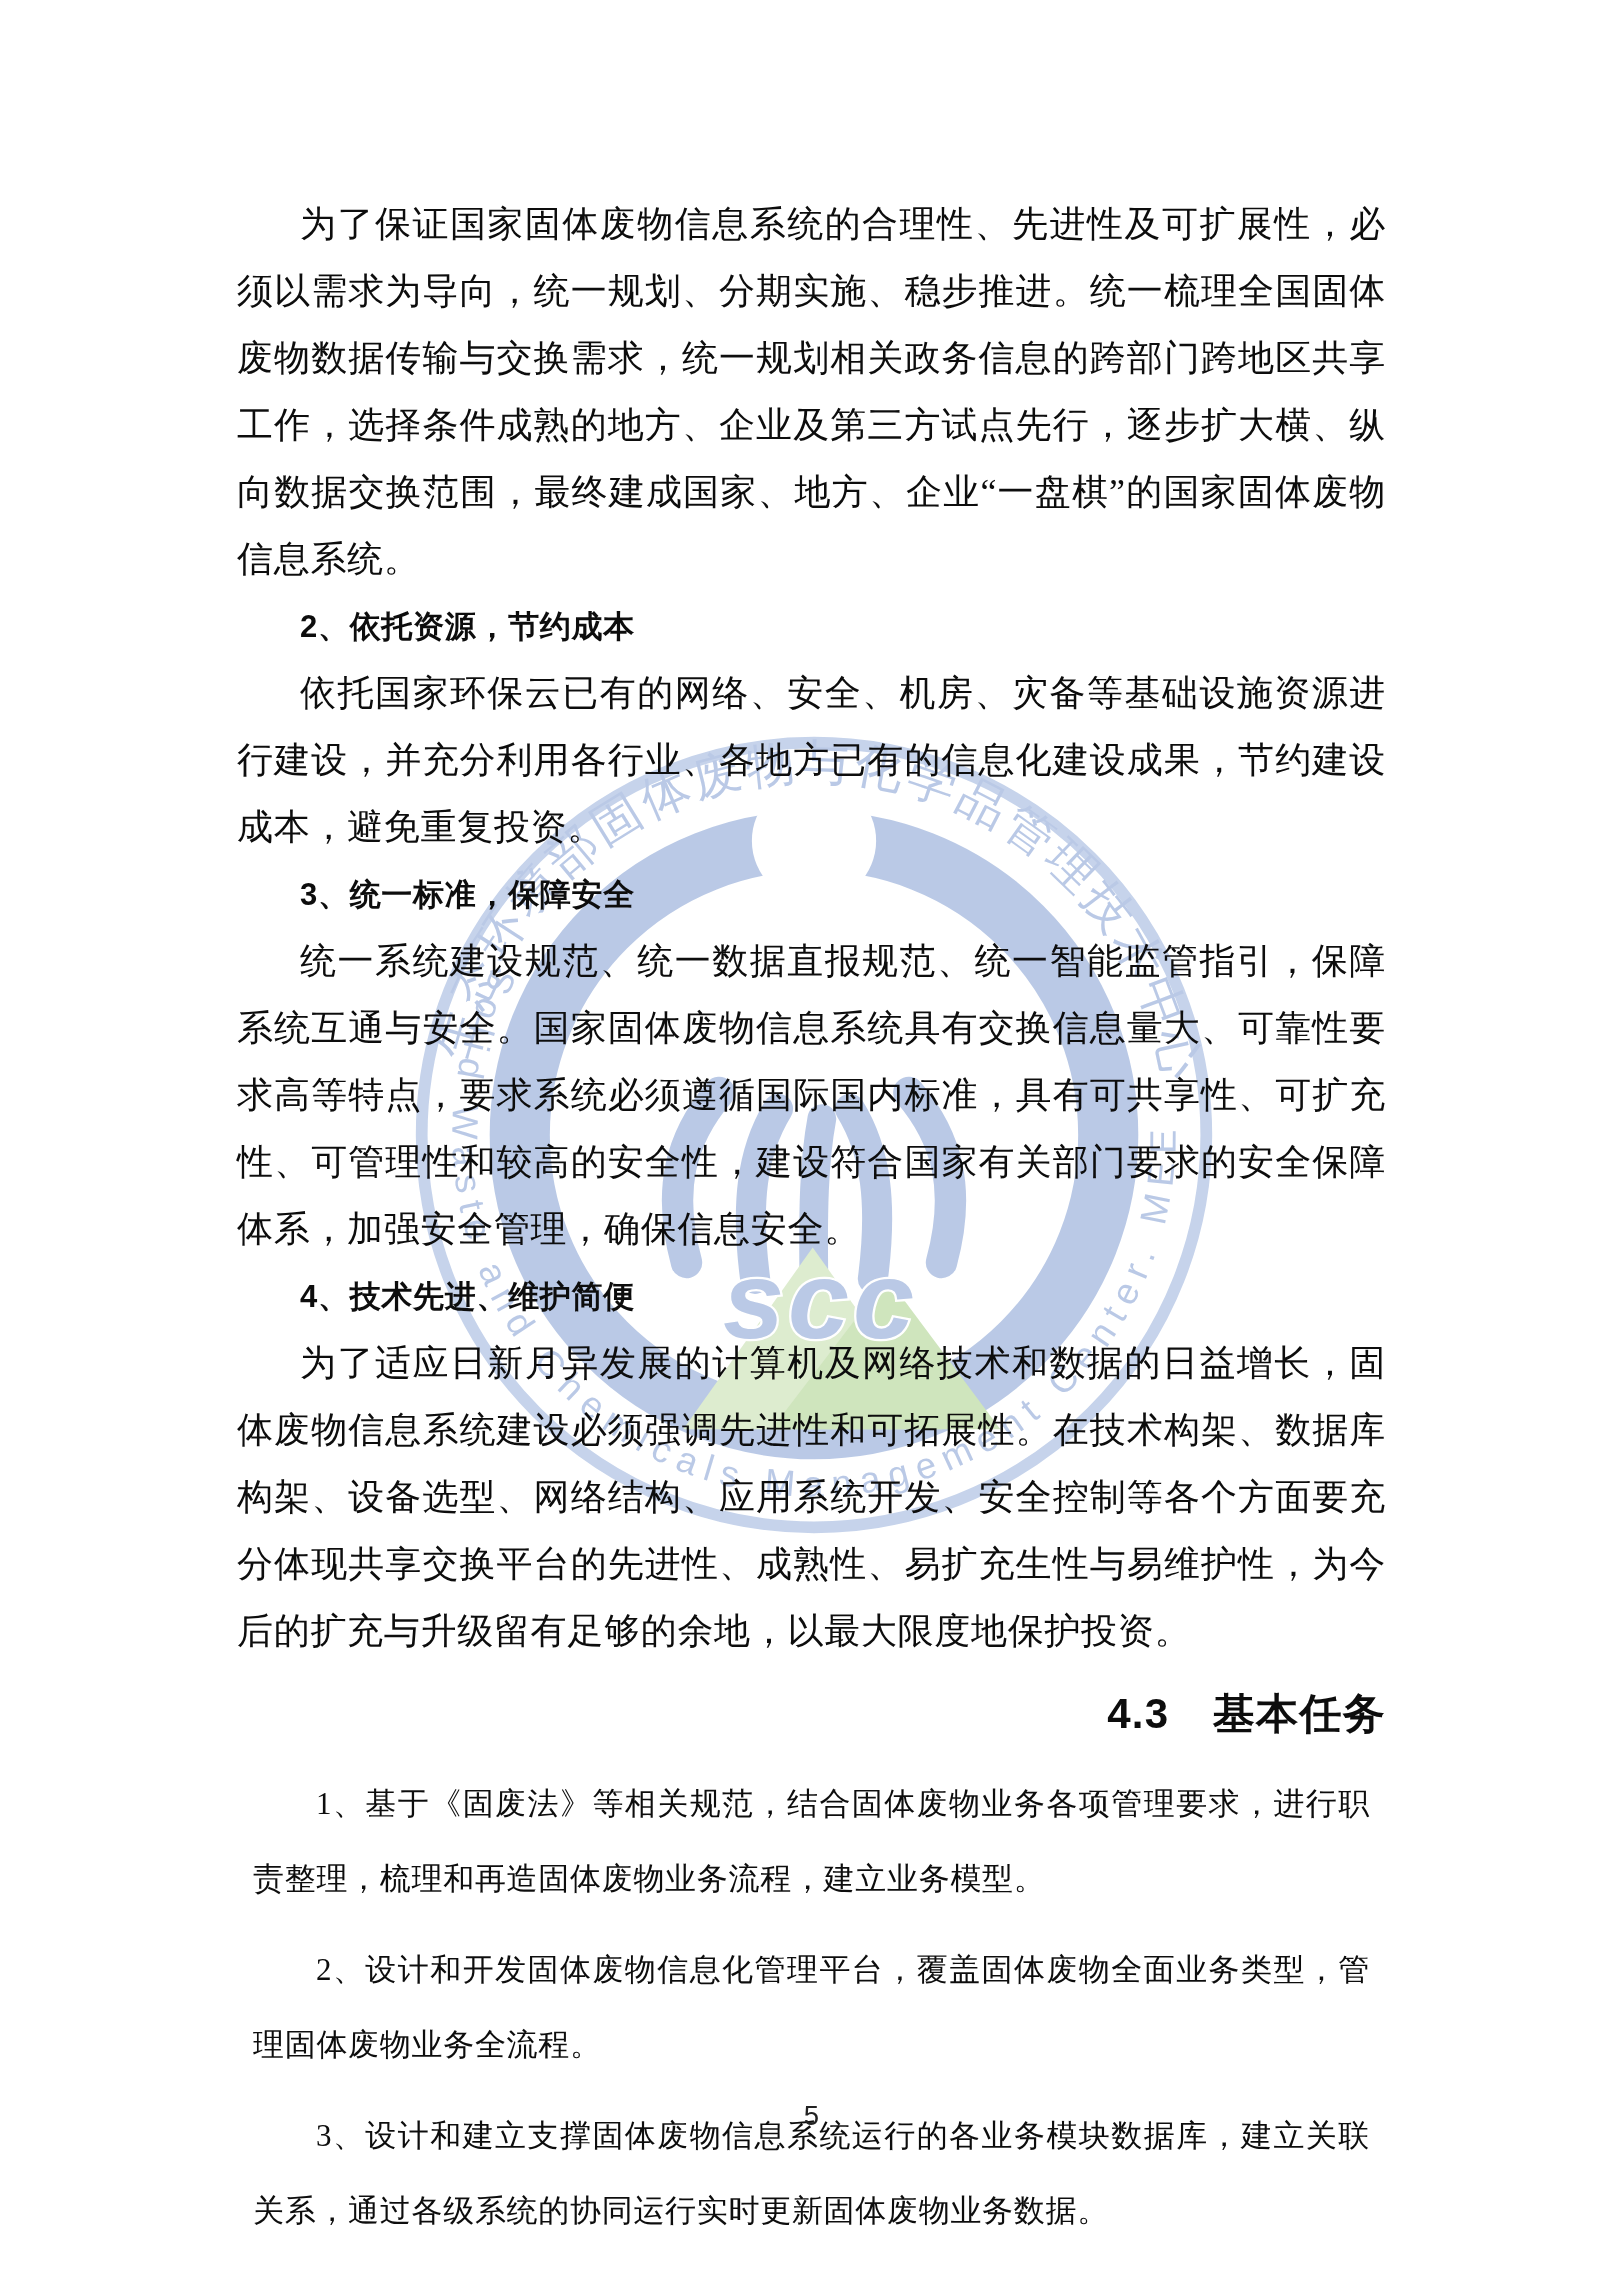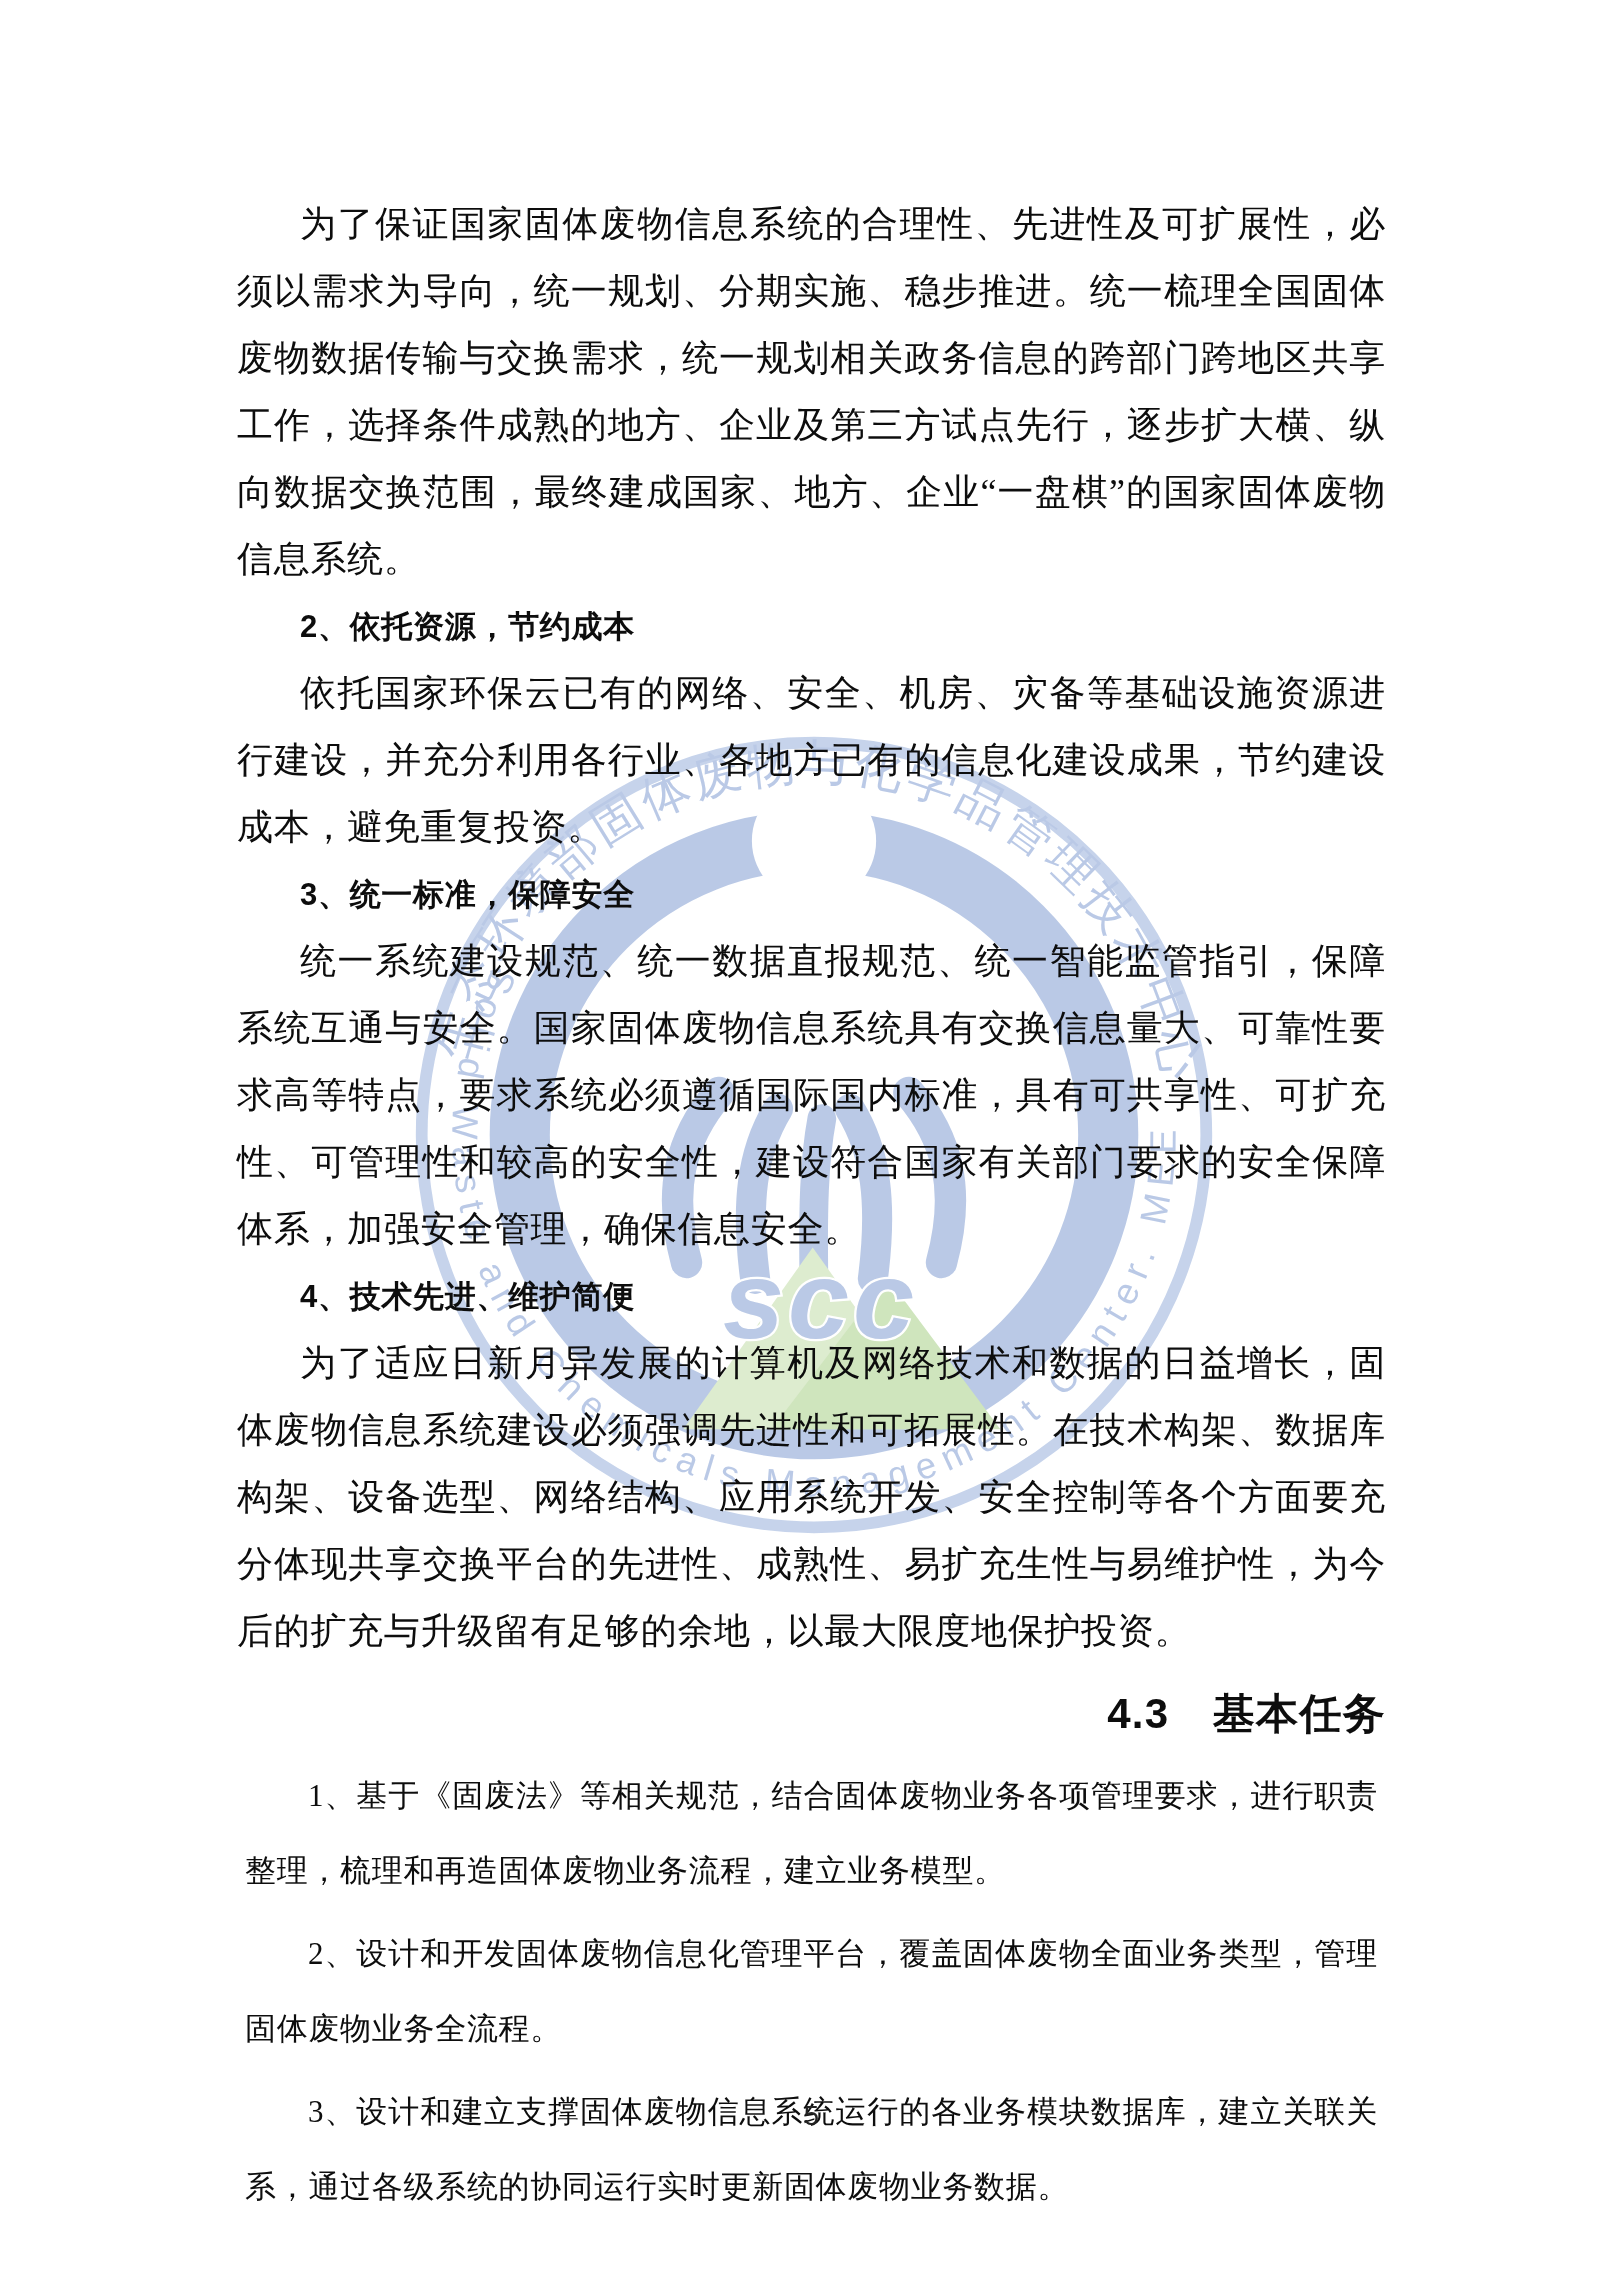--- a/index.html
+++ b/index.html
@@ -45,21 +45,21 @@
   .big-heading {
     margin:11.8px 0 7.9px 0;
     font-size:42px;
     line-height:73px;
     font-family:"Liberation Sans","DejaVu Sans",sans-serif;
     font-weight:700;
     letter-spacing:1.3px;
     text-align:right;
   }
   p.task {
-    margin:8px;
+    margin:16px;
     font-size:31px;
     line-height:75px;
     text-align:justify;
     text-justify:inter-ideograph;
     text-indent:63px;
     letter-spacing:0.7px;
   }
   .pagenum {
     position:absolute;
     top:2100px; left:0; right:0;

